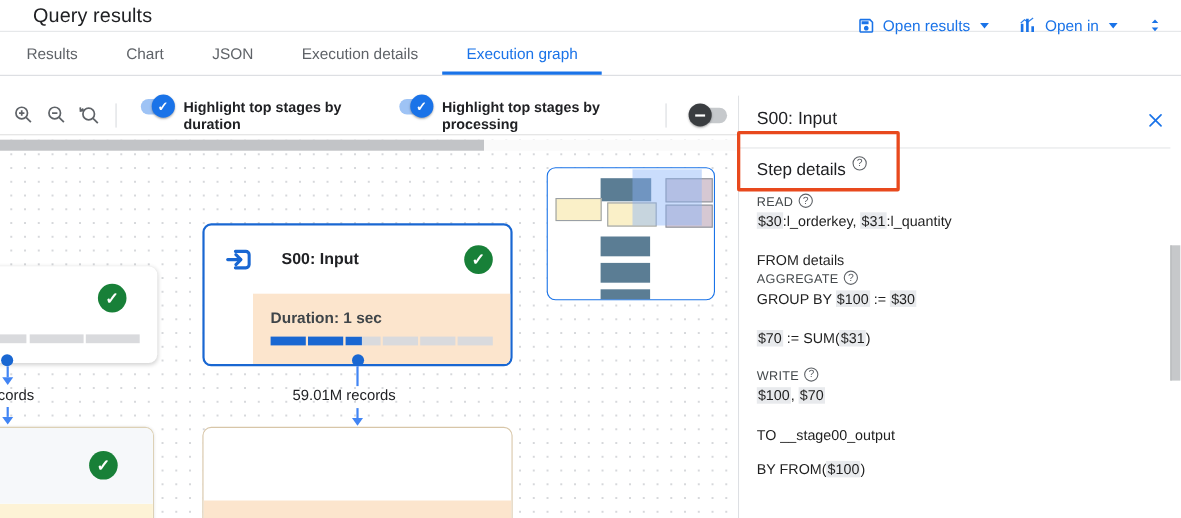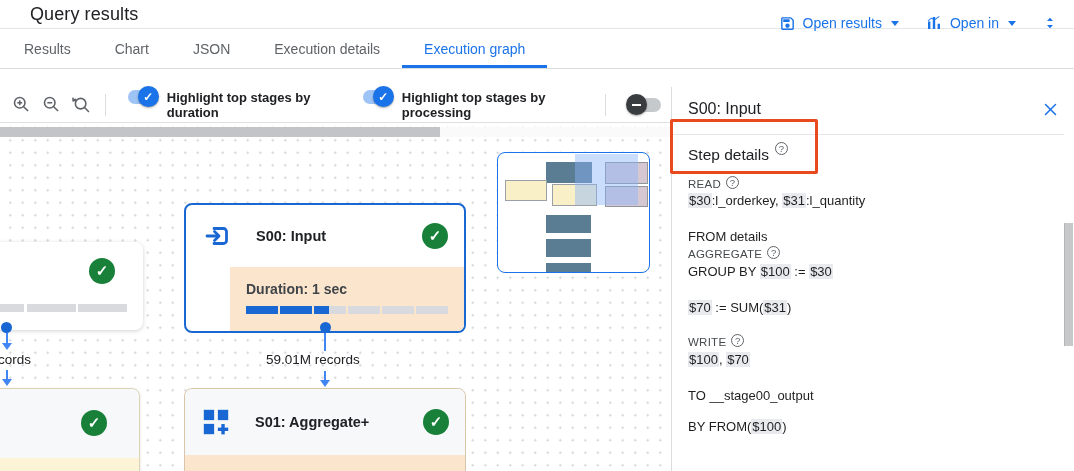--- a/index.html
+++ b/index.html
@@ -250,33 +250,20 @@
           </div>
         </div>
 
         <div class="edge-dot" style="left:319.5px;top:198px;"></div>
         <div class="edge-line" style="left:324px;top:209px;height:18px;"></div>
         <div class="edge-label" style="left:266px;top:228px;">59.01M records</div>
         <div class="edge-line" style="left:324px;top:247px;height:9px;"></div>
         <div class="edge-arrow" style="left:320px;top:256px;"></div>
 
         <div class="card" style="left:184px;top:264px;width:282px;height:110px;border:1.5px solid #d8c6a8;overflow:hidden;">
-          <div class="card-header" style="height:66px;padding:0 16px;background:#f6f8fa;border-radius:7px 7px 0 0;">
-            <span style="display:flex;">
-              <svg width="30" height="30" viewBox="0 0 32 32">
-                <rect x="3" y="3" width="11" height="11" fill="#1967d2"></rect>
-                <rect x="18" y="3" width="11" height="11" fill="#1967d2"></rect>
-                <rect x="3" y="18" width="11" height="11" fill="#1967d2"></rect>
-                <rect x="18" y="22" width="11" height="3.6" fill="#1967d2"></rect>
-                <rect x="21.7" y="18.2" width="3.6" height="11" fill="#1967d2"></rect>
-              </svg>
-            </span>
-            <span class="stage-title" style="margin-left:24px;">S01: Aggregate+</span>
-            <div class="check" style="position:absolute;right:16px;top:20px;"></div>
-          </div>
           <div style="position:absolute;left:0;right:0;top:66px;bottom:0;background:#fce5cd;">
             <div class="duration-text" style="margin:14px 0 0 16px;">Duration:</div>
           </div>
         </div>
       </div>
     </div>
 
     <div class="right-pane">
       <div class="panel-title-row">
         <span class="panel-title">S00: Input</span>

